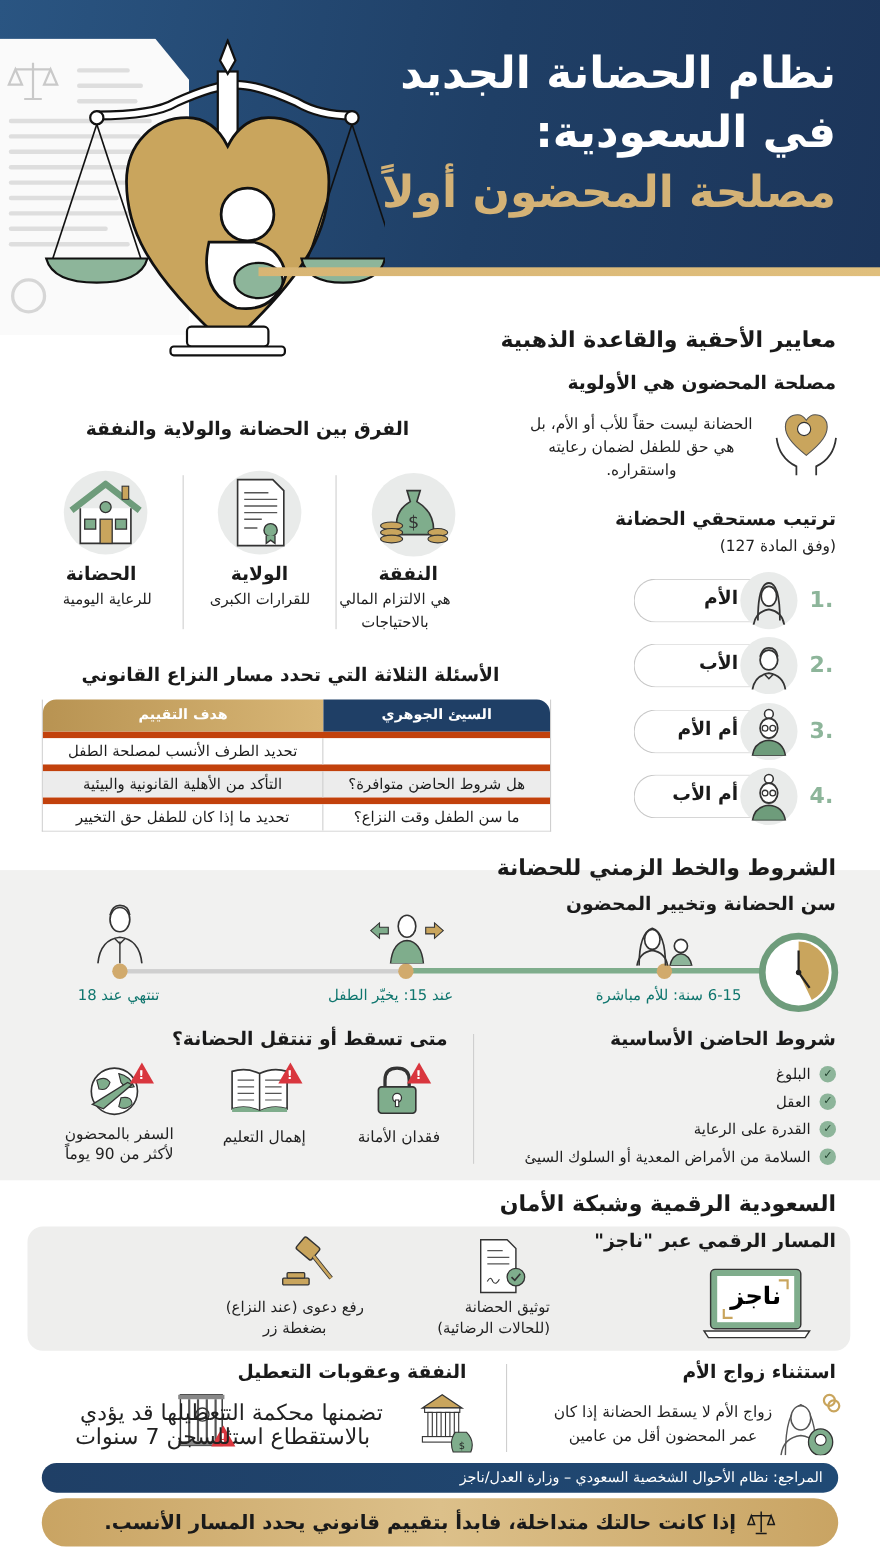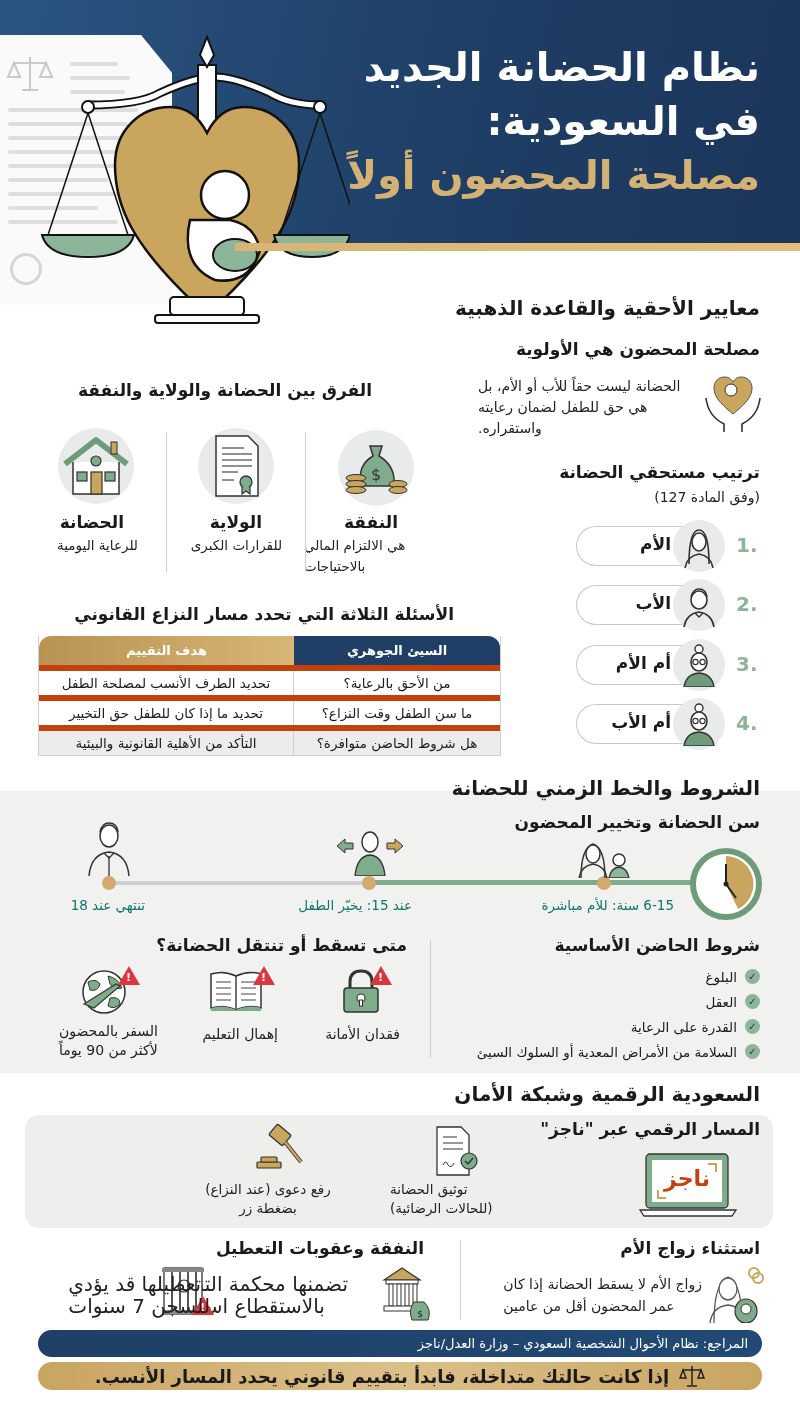--- a/index.html
+++ b/index.html
@@ -1,19 +1,19 @@
 <!DOCTYPE html>
 <html><head>
 <meta charset="utf-8">
 <style>
   * { box-sizing: border-box; margin: 0; padding: 0; }
   html, body { width: 800px; height: 1413px; overflow: hidden; background: #ffffff; }
   body { font-family: "DejaVu Sans", "Liberation Sans", sans-serif; color: #1c1c1c; position: relative; }
   .abs { position: absolute; }
-  .rtl { direction: rtl; text-align: left; }
+  .rtl { direction: rtl; text-align: center; }
 
   
   .header { left: 0; top: 0; width: 800px; height: 244px; background: linear-gradient(100deg, #2a5582 0%, #1f3f66 55%, #1c355a 100%); }
   .header-stripe { left: 235px; top: 243px; width: 565px; height: 8px; background: linear-gradient(90deg, #d8b574, #e0bf7d); }
   .doc-bg { left: 0; top: 35px; width: 172px; height: 270px; background: #fafafa; clip-path: polygon(0 0, 82% 0, 100% 14%, 100% 100%, 0 100%); }
   .doc-line { height: 4px; background: #dedede; border-radius: 2px; }
   .title-1 { right: 40px; top: 44px; font-size: 40px; font-weight: bold; color: #ffffff; }
   .title-2 { right: 40px; top: 98px; font-size: 40px; font-weight: bold; color: #ffffff; }
   .title-3 { right: 40px; top: 152px; font-size: 40px; font-weight: bold; color: #d4b276; }
 
@@ -50,21 +50,21 @@
 
   .check { width: 15px; height: 15px; border-radius: 50%; background: #8db59a; display:inline-flex; align-items:center; justify-content:center; color:#1d3d2a; font-size: 10px; font-weight: bold; }
   .cond-row { display: flex; align-items: center; gap: 8px; direction: rtl; font-size: 13.5px; height: 25px; }
 
   .warn { width: 0; height: 0; border-left: 11px solid transparent; border-right: 11px solid transparent; border-bottom: 19px solid #d9363e; position: absolute; }
   .warn-mark { position: absolute; color: #fff; font-size: 11px; font-weight: bold; left: -3px; top: 5px; }
 
   .digital-box { left: 25px; top: 1115px; width: 748px; height: 113px; background: #eeeeed; border-radius: 14px; }
 
   .ref-bar { left: 38px; top: 1330px; width: 724px; height: 27px; background: linear-gradient(90deg, #1f3f66, #204a75); border-radius: 14px; color: #fff; font-size: 13px; direction: rtl; padding-right: 14px; display: flex; align-items: center; }
-  .cta-bar { left: 38px; top: 1362px; width: 724px; height: 28px; background: linear-gradient(90deg, #c9a463, #dcc08a 50%, #c9a463); border-radius: 22px; direction: rtl; display: flex; align-items: center; justify-content: center; gap: 10px; }
+  .cta-bar { left: 38px; top: 1362px; width: 724px; height: 44px; background: linear-gradient(90deg, #c9a463, #dcc08a 50%, #c9a463); border-radius: 22px; direction: rtl; display: flex; align-items: center; justify-content: center; gap: 10px; }
   .cta-text { font-size: 18px; font-weight: bold; color: #1a1a1a; }
 
   .vdiv { width: 1px; background: #cfcfcf; }
 </style>
 </head>
 <body>
 
 <div class="abs header"></div>
 <div class="abs doc-bg">
   <svg class="abs" style="left:6px;top:18px" width="48" height="42" viewBox="0 0 48 42">
@@ -249,29 +249,28 @@
 
 <div class="abs h2 rtl" style="right:346px;top:604px">الأسئلة الثلاثة التي تحدد مسار النزاع القانوني</div>
 <div class="abs tbl">
   <div class="tbl-head">
     <div class="th-gold">هدف التقييم</div>
     <div class="th-blue">السيئ الجوهري</div>
   </div>
   <div>
     <div class="tr" style="background:#fff">
       <div class="td-left">تحديد الطرف الأنسب لمصلحة الطفل</div>
-      <div class="td-right">من الأحق بالرعاية؟</div>
+    </div>
+    <div class="tr" style="background:#ececec">
+      <div class="td-left">التأكد من الأهلية القانونية والبيئية</div>
+      <div class="td-right">هل شروط الحاضن متوافرة؟</div>
     </div>
     <div class="tr" style="background:#fff">
       <div class="td-left">تحديد ما إذا كان للطفل حق التخيير</div>
       <div class="td-right">ما سن الطفل وقت النزاع؟</div>
-    </div>
-    <div class="tr" style="background:#ececec">
-      <div class="td-left">التأكد من الأهلية القانونية والبيئية</div>
-      <div class="td-right">هل شروط الحاضن متوافرة؟</div>
     </div>
   </div>
 </div>
 
 <div class="abs gray-band"></div>
 <div class="abs h1 rtl" style="right:40px;top:776px">الشروط والخط الزمني للحضانة</div>
 <div class="abs h2 rtl" style="right:40px;top:812px">سن الحضانة وتخيير المحضون</div>
 
 <div class="abs tl-track-gray"></div>
 <div class="abs tl-track-green"></div>
@@ -390,37 +389,37 @@
 <div class="abs h2 rtl" style="right:40px;top:1119px">المسار الرقمي عبر "ناجز"</div>
 
 <div class="abs" style="left:638px;top:1152px;width:100px;height:66px">
   <svg width="100" height="66" viewBox="0 0 100 66" style="position:absolute;left:0;top:0">
       <rect x="8" y="2" width="82" height="54" rx="4" fill="#7fad8c" stroke="#333" stroke-width="1.3"></rect>
       <rect x="14" y="8" width="70" height="42" fill="#fff"></rect>
       <path d="M2 58 L98 58 L94 64 L6 64 Z" fill="#fff" stroke="#333" stroke-width="1.3"></path>
       <path d="M70 12 L78 12 L78 20" fill="none" stroke="#c9a55d" stroke-width="2"></path>
       <path d="M20 38 L20 46 L28 46" fill="none" stroke="#c9a55d" stroke-width="2"></path>
     </svg>
-  <div class="abs" style="left:20px;top:14px;width:58px;text-align:center;font-size:22px;font-weight:bold;color:#c2410c">ناجز</div>
+  <div class="abs" style="left:20px;top:14px;width:58px;text-align:center;font-size:22px;font-weight:bold;color:#000000">ناجز</div>
 </div>
 
 <div class="abs" style="left:433px;top:1125px;width:50px;height:52px">
   <svg width="46" height="52" viewBox="0 0 46 52">
       <path d="M4 2 L28 2 L36 10 L36 50 L4 50 Z" fill="#fff" stroke="#333" stroke-width="1.3"></path>
       <g stroke="#555" stroke-width="1.2">
         <line x1="10" y1="12" x2="24" y2="12"></line>
         <line x1="10" y1="18" x2="30" y2="18"></line>
         <line x1="10" y1="24" x2="30" y2="24"></line>
       </g>
       <path d="M10 40 Q13 34 15 40 Q18 44 21 38" fill="none" stroke="#333" stroke-width="1"></path>
       <circle cx="36" cy="36" r="8" fill="#7fad8c" stroke="#333" stroke-width="1.2"></circle>
       <path d="M32 36 L35 39 L40 33" fill="none" stroke="#333" stroke-width="1.5"></path>
     </svg>
 </div>
-<div class="abs body-txt rtl" style="right:300px;top:1180px;text-align:left;font-size:13.5px;line-height:19px;width:110px"><span>توثيق الحضانة</span><br><span>(للحالات الرضائية)</span></div>
+<div class="abs body-txt rtl" style="right:300px;top:1180px;text-align:right;font-size:13.5px;line-height:19px;width:110px"><span>توثيق الحضانة</span><br><span>(للحالات الرضائية)</span></div>
 
 <div class="abs" style="left:255px;top:1122px;width:52px;height:52px">
   <svg width="52" height="52" viewBox="0 0 52 52">
       <rect x="16" y="6" width="18" height="14" rx="2" transform="rotate(40 25 13)" fill="#c9a55d" stroke="#333" stroke-width="1.3"></rect>
       <line x1="30" y1="20" x2="46" y2="40" stroke="#333" stroke-width="4"></line>
       <line x1="30" y1="20" x2="46" y2="40" stroke="#c9a55d" stroke-width="2.5"></line>
       <rect x="2" y="40" width="24" height="6" rx="1" fill="#c9a55d" stroke="#333" stroke-width="1.2"></rect>
       <rect x="6" y="35" width="16" height="5" rx="1" fill="#c9a55d" stroke="#333" stroke-width="1.2"></rect>
     </svg>
 </div>

